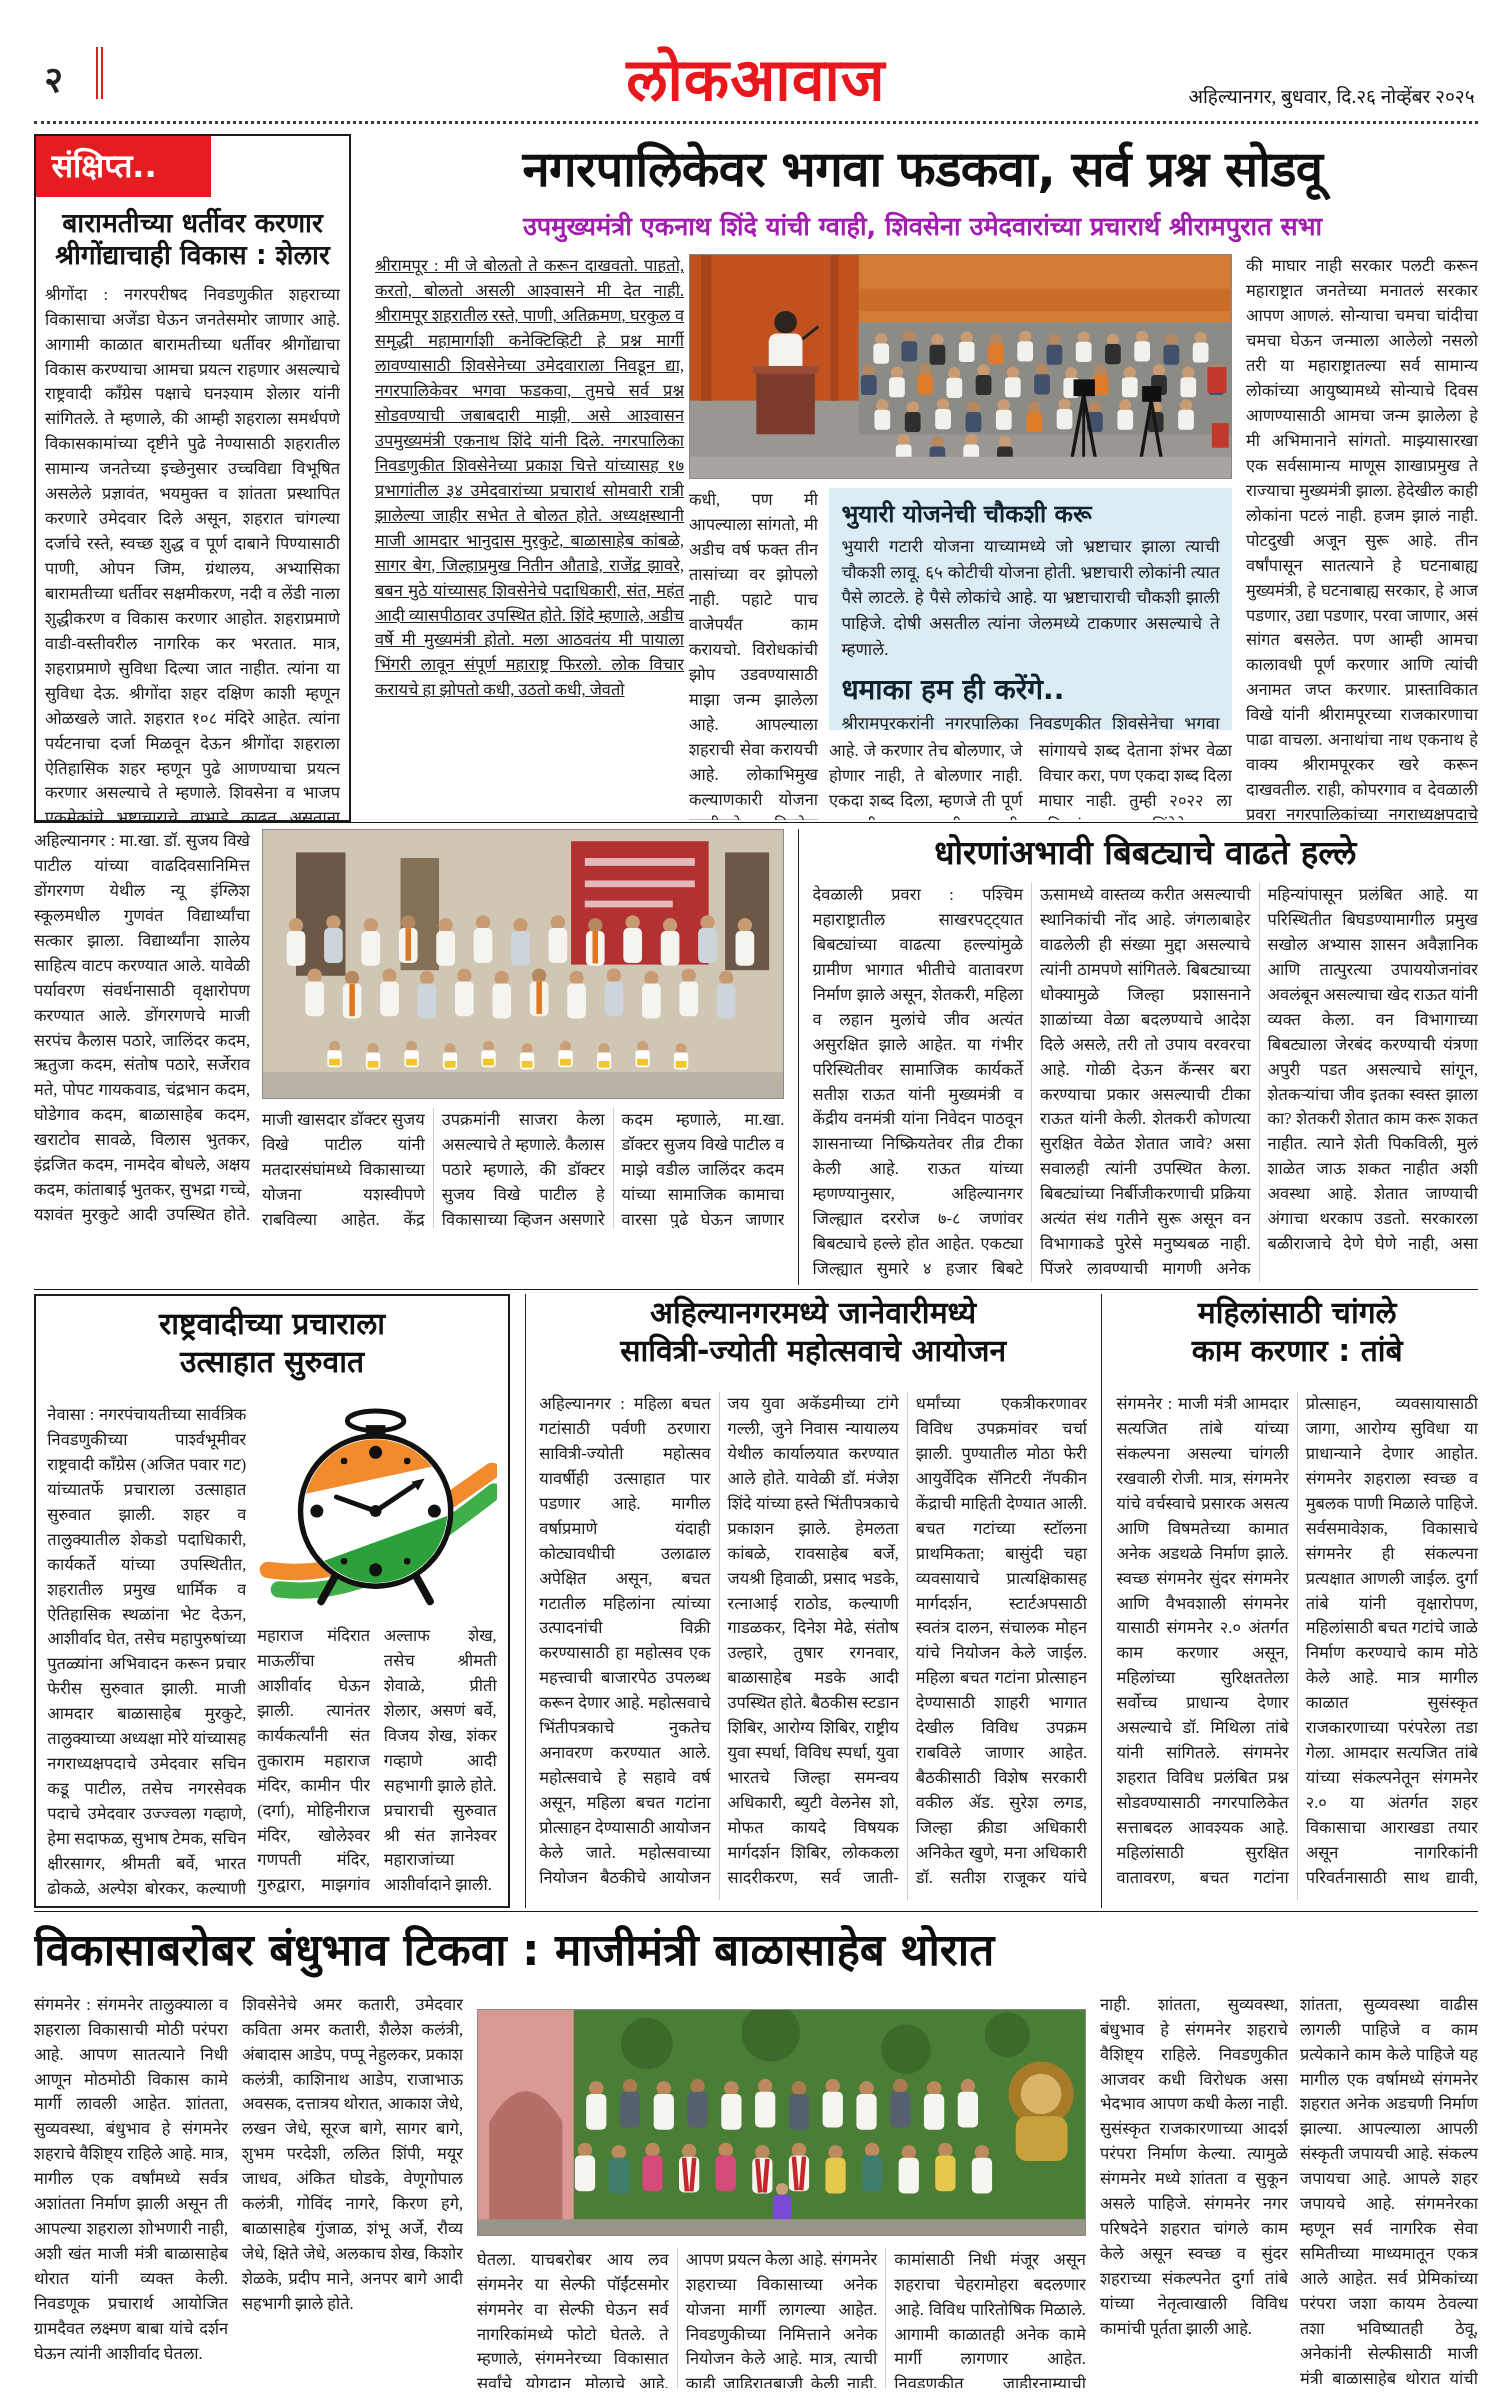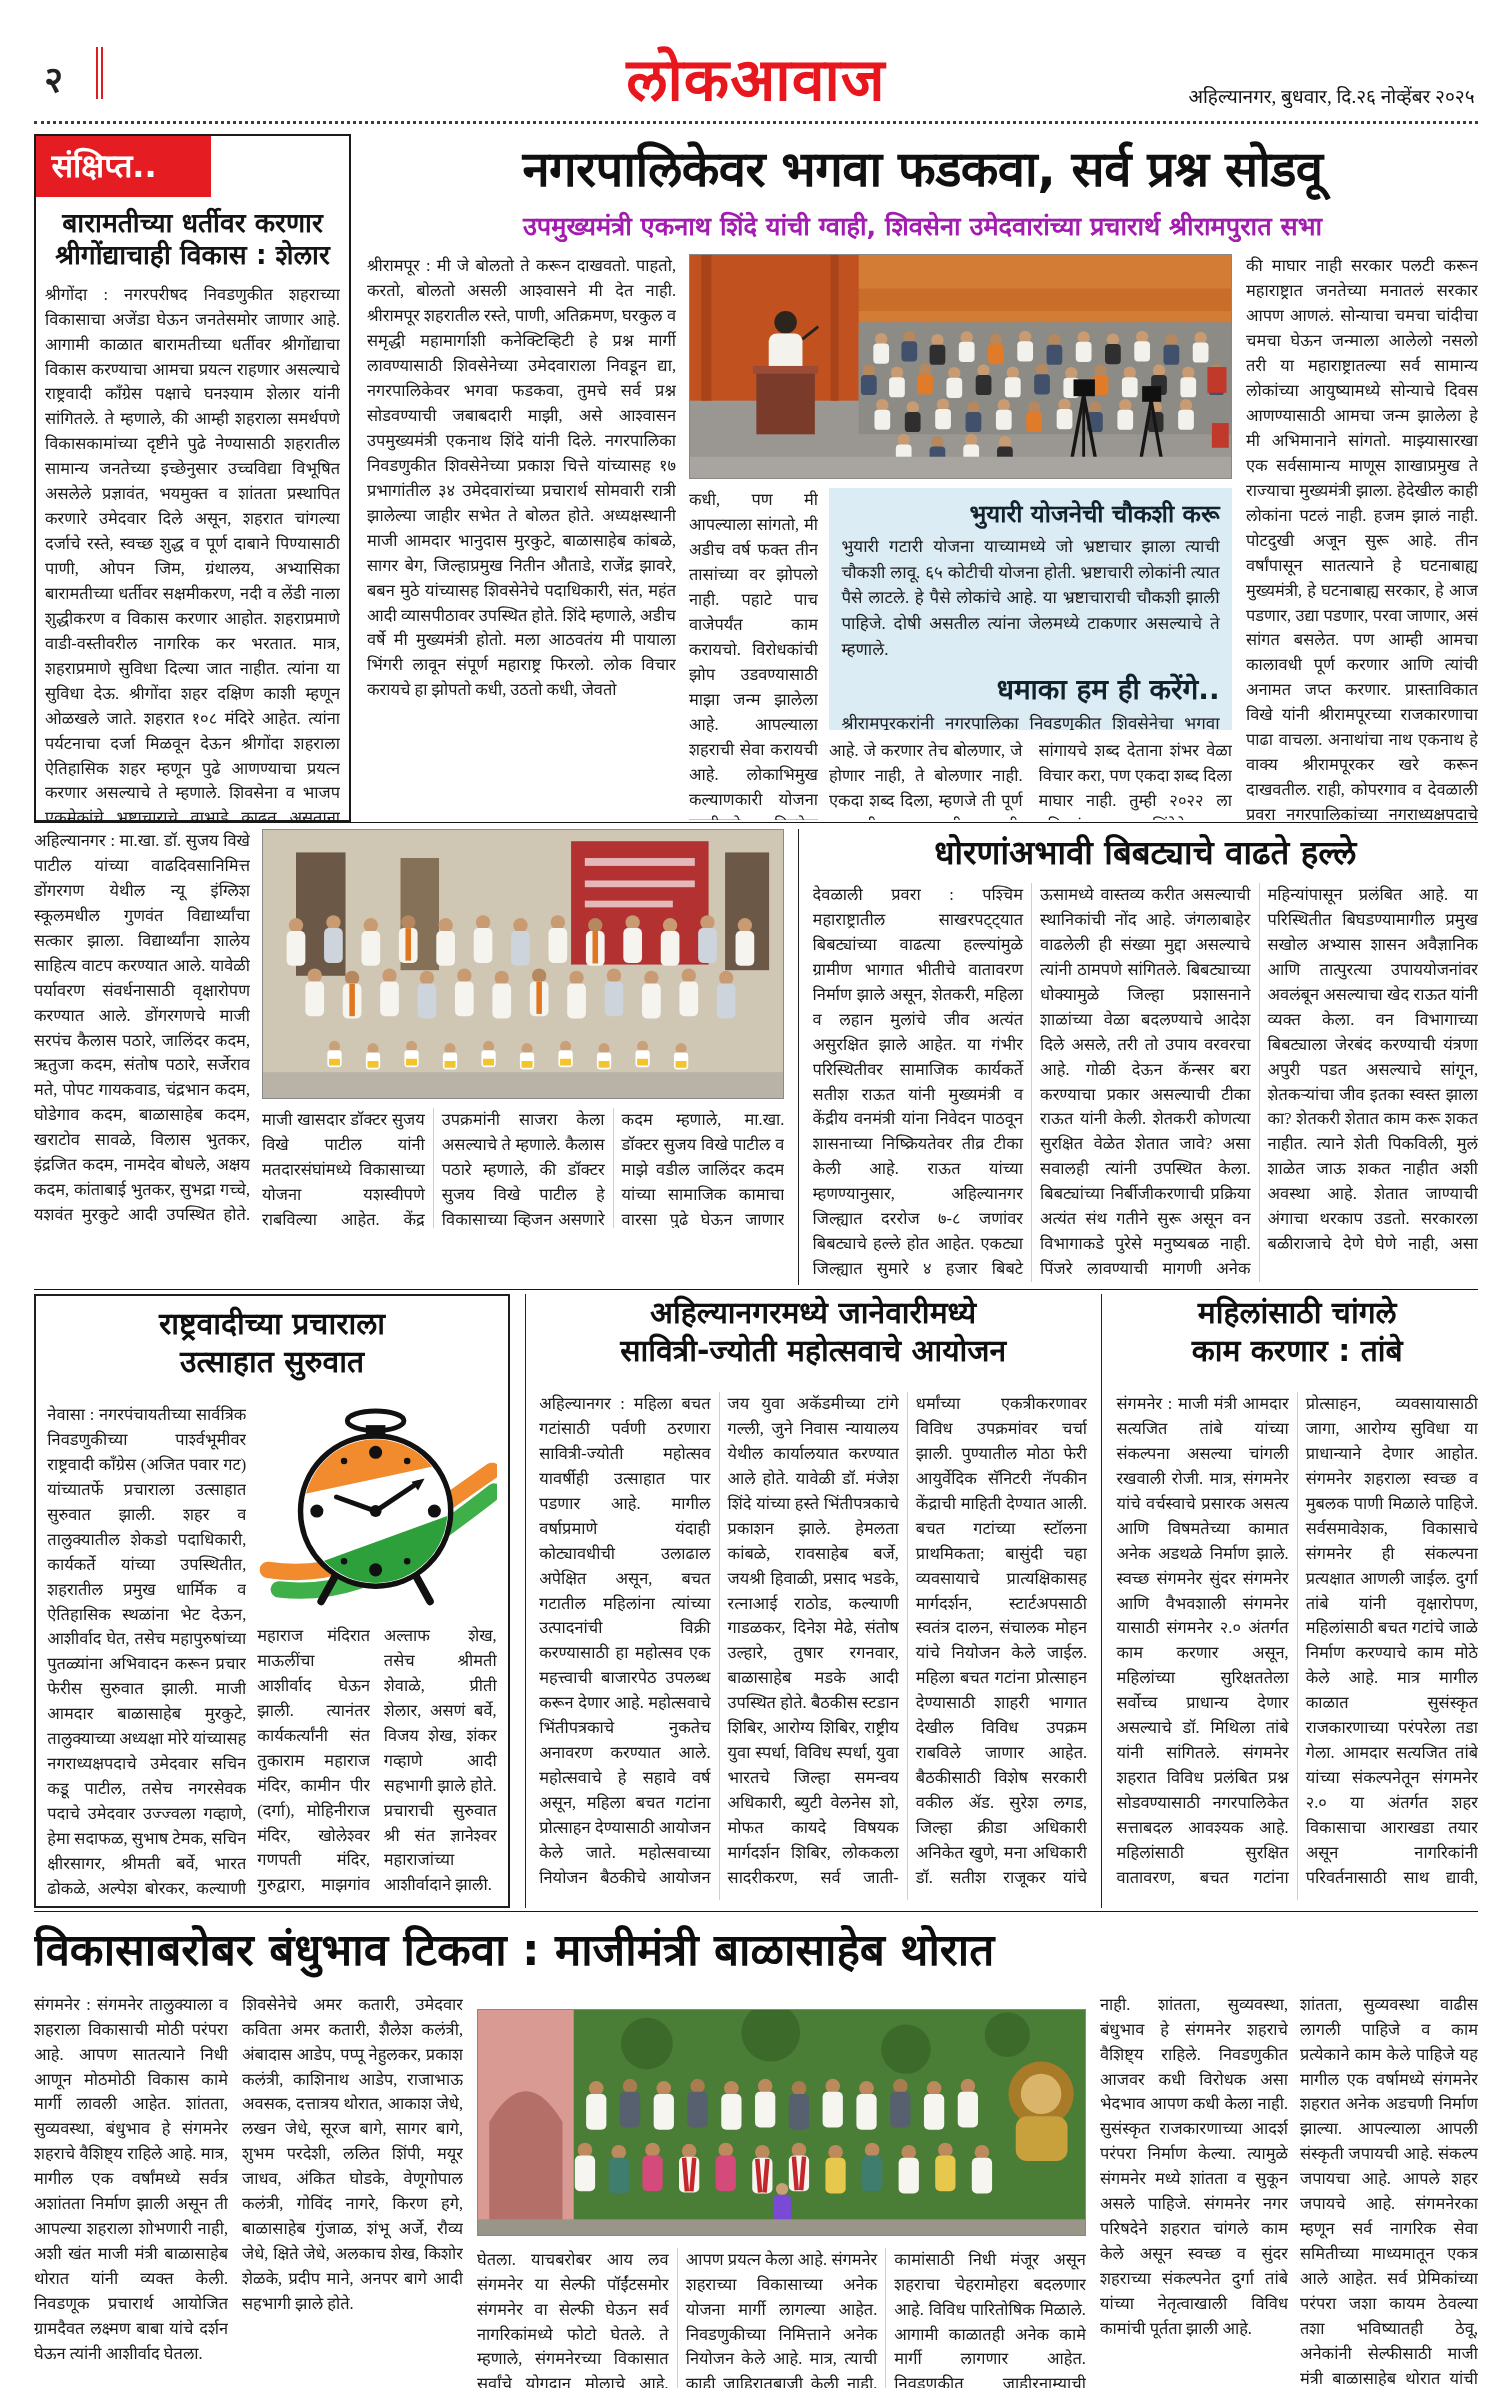--- a/index.html
+++ b/index.html
@@ -32,25 +32,25 @@
   .top-row { position:absolute; top:134px; left:34px; right:34px; height:688px; display:flex; gap:16px; }
   .brief { width:317px; flex:0 0 auto; border:2.3px solid #1a1a1a; padding:0 9px 5.6px 9px; overflow:hidden; }
   .brief-label { display:inline-block; background:#e51c21; color:#fff; font-weight:800;
                  font-size:32px; padding:8px 54px 10.2px 16px; margin:-0.6px 0 10.2px -9.6px; }
   .brief-headline { font-size:26.5px; font-weight:800; line-height:1.22; text-align:center; margin-bottom:11.3px; color:#141414;}
   .lead { flex:1 1 auto; position:relative; }
   .lead-headline { font-size:49px; font-weight:700; text-align:center; white-space:nowrap;
                    overflow:hidden; color:#101010; letter-spacing:-0.6px; }
   .lead-sub { font-size:25.4px; font-weight:700; text-align:center; color:#a21caf; margin-top:8px; white-space:nowrap; overflow:hidden;}
   .lead-body { position:relative; height:566px; margin-top:12.4px; }
-  .lead-col1 { left:0; top:0; width:309px; height:100%; }
+  .lead-col1 { left:8px; top:0; width:309px; height:100%;text-decoration:underline; }
   .lead-photo { left:322px; top:0; width:543px; height:225px; border:0.6px solid #888; }
   .lead-col2 { left:322px; top:234px; width:129px; bottom:0; }
   .bluebox { left:462px; top:234px; width:403px; height:242px; background:#dcecf5; padding:5.6px 12.4px; overflow:hidden;}
-  .bluebox-title { font-size:24px; font-weight:800; text-align:right; color:#13212e; margin:2.3px 0 4.5px 0;}
+  .bluebox-title { font-size:24px; font-weight:800; text-align:left; color:#13212e; margin:2.3px 0 4.5px 0;}
   .bluebox-title2 { font-size:28px; margin-top:5.6px; }
   .bluebox .body-text { font-size:17px; }
   .lead-cols34 { left:462px; top:485px; width:403px; bottom:0; display:flex; gap:16px; }
   .lead-cols34 > div { flex:1; }
   .lead-col5 { left:879px; top:0; right:0; height:100%; }
 
   
   .row2 { position:absolute; top:829px; left:34px; right:34px; height:456px; display:flex; }
   .r2-left { width:764px; flex:0 0 auto; padding-right:13.6px; }
   .r2-right { flex:1; border-left:1.1px solid #222; padding-left:13.6px; }

